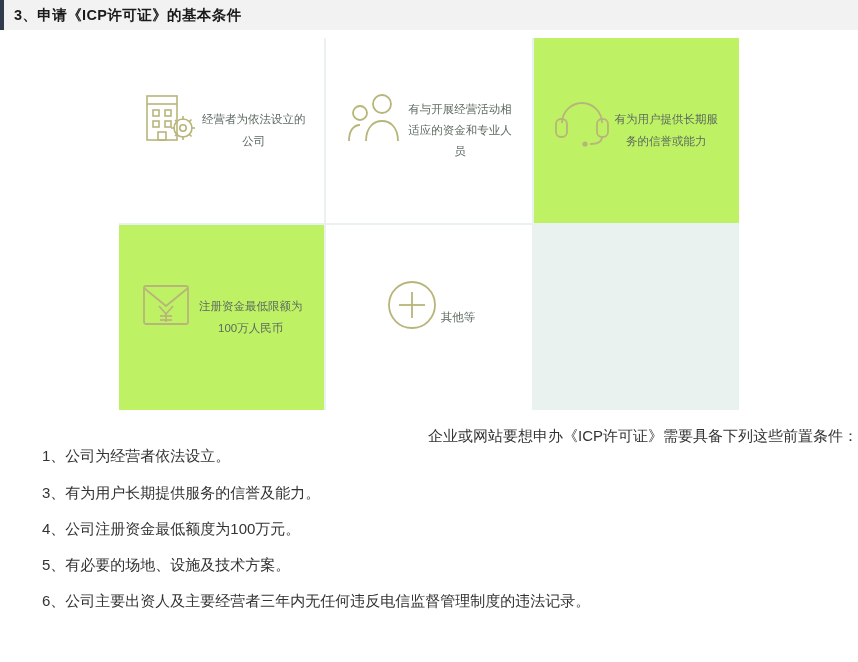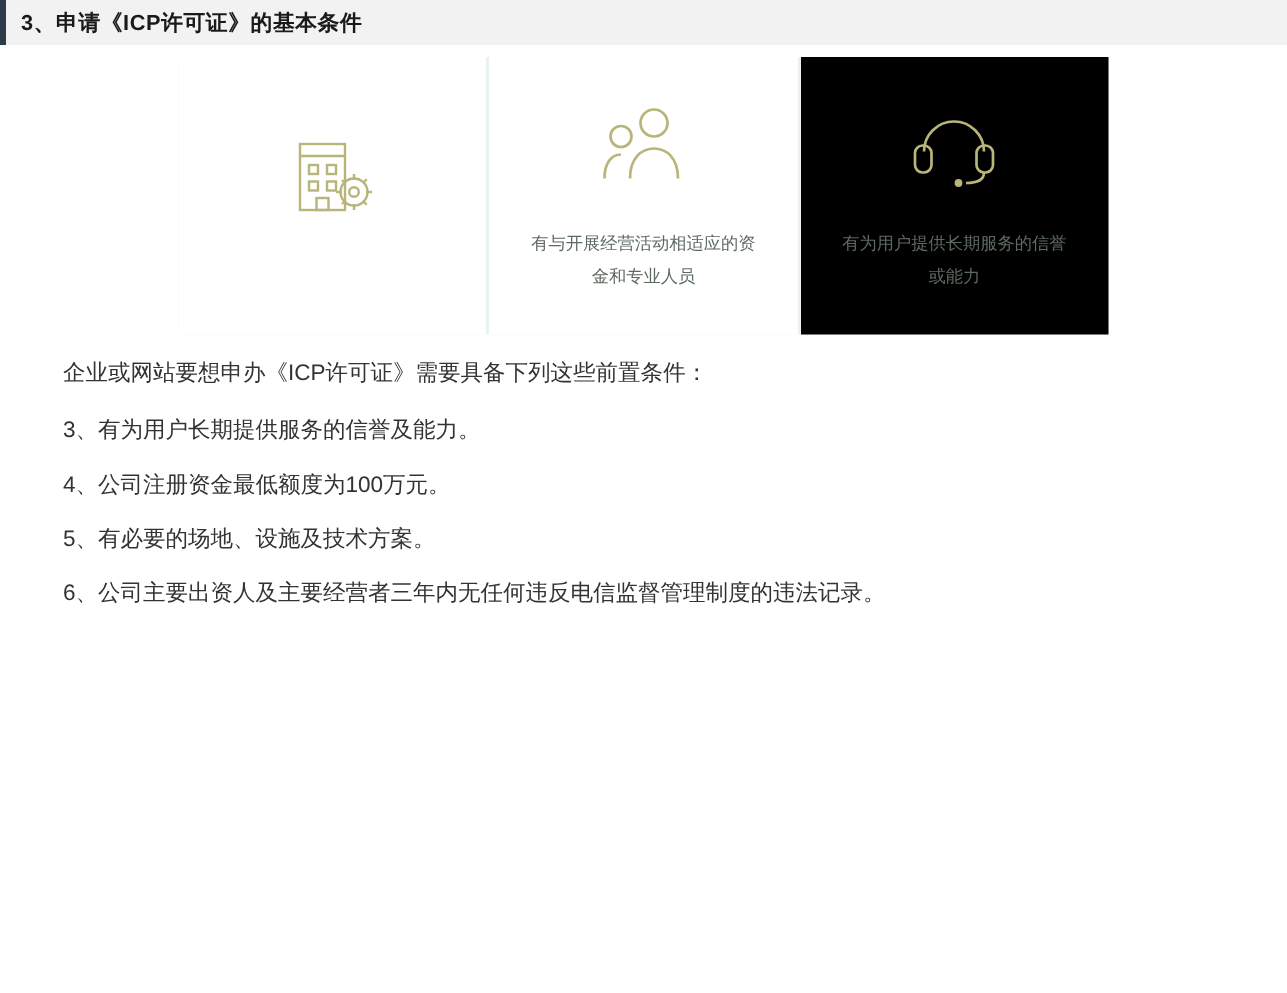--- a/index.html
+++ b/index.html
@@ -48,28 +48,28 @@
     background: #e9f2ef;
     display: grid;
     grid-template-columns: repeat(3, 1fr);
     grid-auto-rows: 185px;
     gap: 2px;
     padding: 0;
   }
   .card {
     background: #ffffff;
     display: flex;
-    flex-direction: column;
+    flex-direction: row;
     align-items: center;
     justify-content: center;
     padding: 14px 18px;
     box-sizing: border-box;
   }
   .card.tinted {
-    background: #000000;
+    background: #bef264;
   }
   .card .icon {
     height: 62px;
     display: flex;
     align-items: center;
     justify-content: center;
     margin-bottom: 26px;
   }
   .card .icon svg {
     display: block;
@@ -86,21 +86,22 @@
   .body {
     padding: 16px 0 0 42px;
   }
   .body p {
     margin: 0 0 16px 0;
     font-size: 15px;
     line-height: 1.35;
     color: #333333;
   }
   .body p.lead {
-    margin-bottom: 18px;
+    margin-bottom: 0;
+    text-align: right;
   }
 </style>
 </head>
 <body>
 
 <div class="page">
 
   <div class="section-head">
     <span class="title">3、申请《ICP许可证》的基本条件</span>
   </div>
@@ -123,20 +124,21 @@
             <line x1="46" y1="28" x2="46" y2="32"></line>
             <line x1="46" y1="48" x2="46" y2="52"></line>
             <line x1="34" y1="40" x2="38" y2="40"></line>
             <line x1="54" y1="40" x2="58" y2="40"></line>
             <line x1="38" y1="32" x2="40.5" y2="34.5"></line>
             <line x1="52" y1="46" x2="54.5" y2="48.5"></line>
             <line x1="52" y1="34" x2="54.5" y2="31.5"></line>
             <line x1="38" y1="48" x2="40.5" y2="45.5"></line>
           </svg>
         </span>
+        <span class="caption">经营者为依法设立的公司</span>
       </div>
 
       <div class="card">
         <span class="icon">
           <svg width="62" height="58" viewBox="0 0 62 58" fill="none" stroke="#b8b57a" stroke-width="1.8">
             <circle cx="38" cy="15" r="9"></circle>
             <path d="M22 52 C22 38 30 32 38 32 C46 32 54 38 54 52"></path>
             <circle cx="16" cy="24" r="7"></circle>
             <path d="M5 52 C5 41 10 36 16 36"></path>
           </svg>
@@ -150,27 +152,51 @@
             <path d="M10 34 A20 20 0 0 1 50 34"></path>
             <rect x="4" y="30" width="11" height="18" rx="5"></rect>
             <rect x="45" y="30" width="11" height="18" rx="5"></rect>
             <path d="M50 48 C50 54 44 55 38 55"></path>
             <circle cx="33" cy="55" r="2.6" fill="#b8b57a" stroke="none"></circle>
           </svg>
         </span>
         <span class="caption">有为用户提供长期服务的信誉或能力</span>
       </div>
 
-
-
+      <div class="card tinted">
+        <span class="icon">
+          <svg width="58" height="58" viewBox="0 0 58 58" fill="none" stroke="#b8b57a" stroke-width="1.8">
+            <rect x="7" y="10" width="44" height="38" rx="2"></rect>
+            <path d="M7 12 L29 30 L51 12"></path>
+            <path d="M22 30 L29 38 L36 30" stroke-width="1.8"></path>
+            <line x1="29" y1="38" x2="29" y2="46"></line>
+            <line x1="23" y1="40" x2="35" y2="40"></line>
+            <line x1="23" y1="44" x2="35" y2="44"></line>
+          </svg>
+        </span>
+        <span class="caption">注册资金最低限额为100万人民币</span>
+      </div>
+
+
+      <div class="card">
+        <span class="icon">
+          <svg width="58" height="58" viewBox="0 0 58 58" fill="none" stroke="#b8b57a" stroke-width="1.8">
+            <circle cx="29" cy="29" r="23"></circle>
+            <line x1="29" y1="16" x2="29" y2="42"></line>
+            <line x1="16" y1="29" x2="42" y2="29"></line>
+          </svg>
+        </span>
+        <span class="caption">其他等</span>
+      </div>
 
     </div>
   </div>
 
   <div class="body">
     <p class="lead">企业或网站要想申办《ICP许可证》需要具备下列这些前置条件：</p>
+    <p>1、公司为经营者依法设立。</p>
     <p>3、有为用户长期提供服务的信誉及能力。</p>
     <p>4、公司注册资金最低额度为100万元。</p>
     <p>5、有必要的场地、设施及技术方案。</p>
     <p>6、公司主要出资人及主要经营者三年内无任何违反电信监督管理制度的违法记录。</p>
   </div>
 
 </div>
 
 </body></html>

